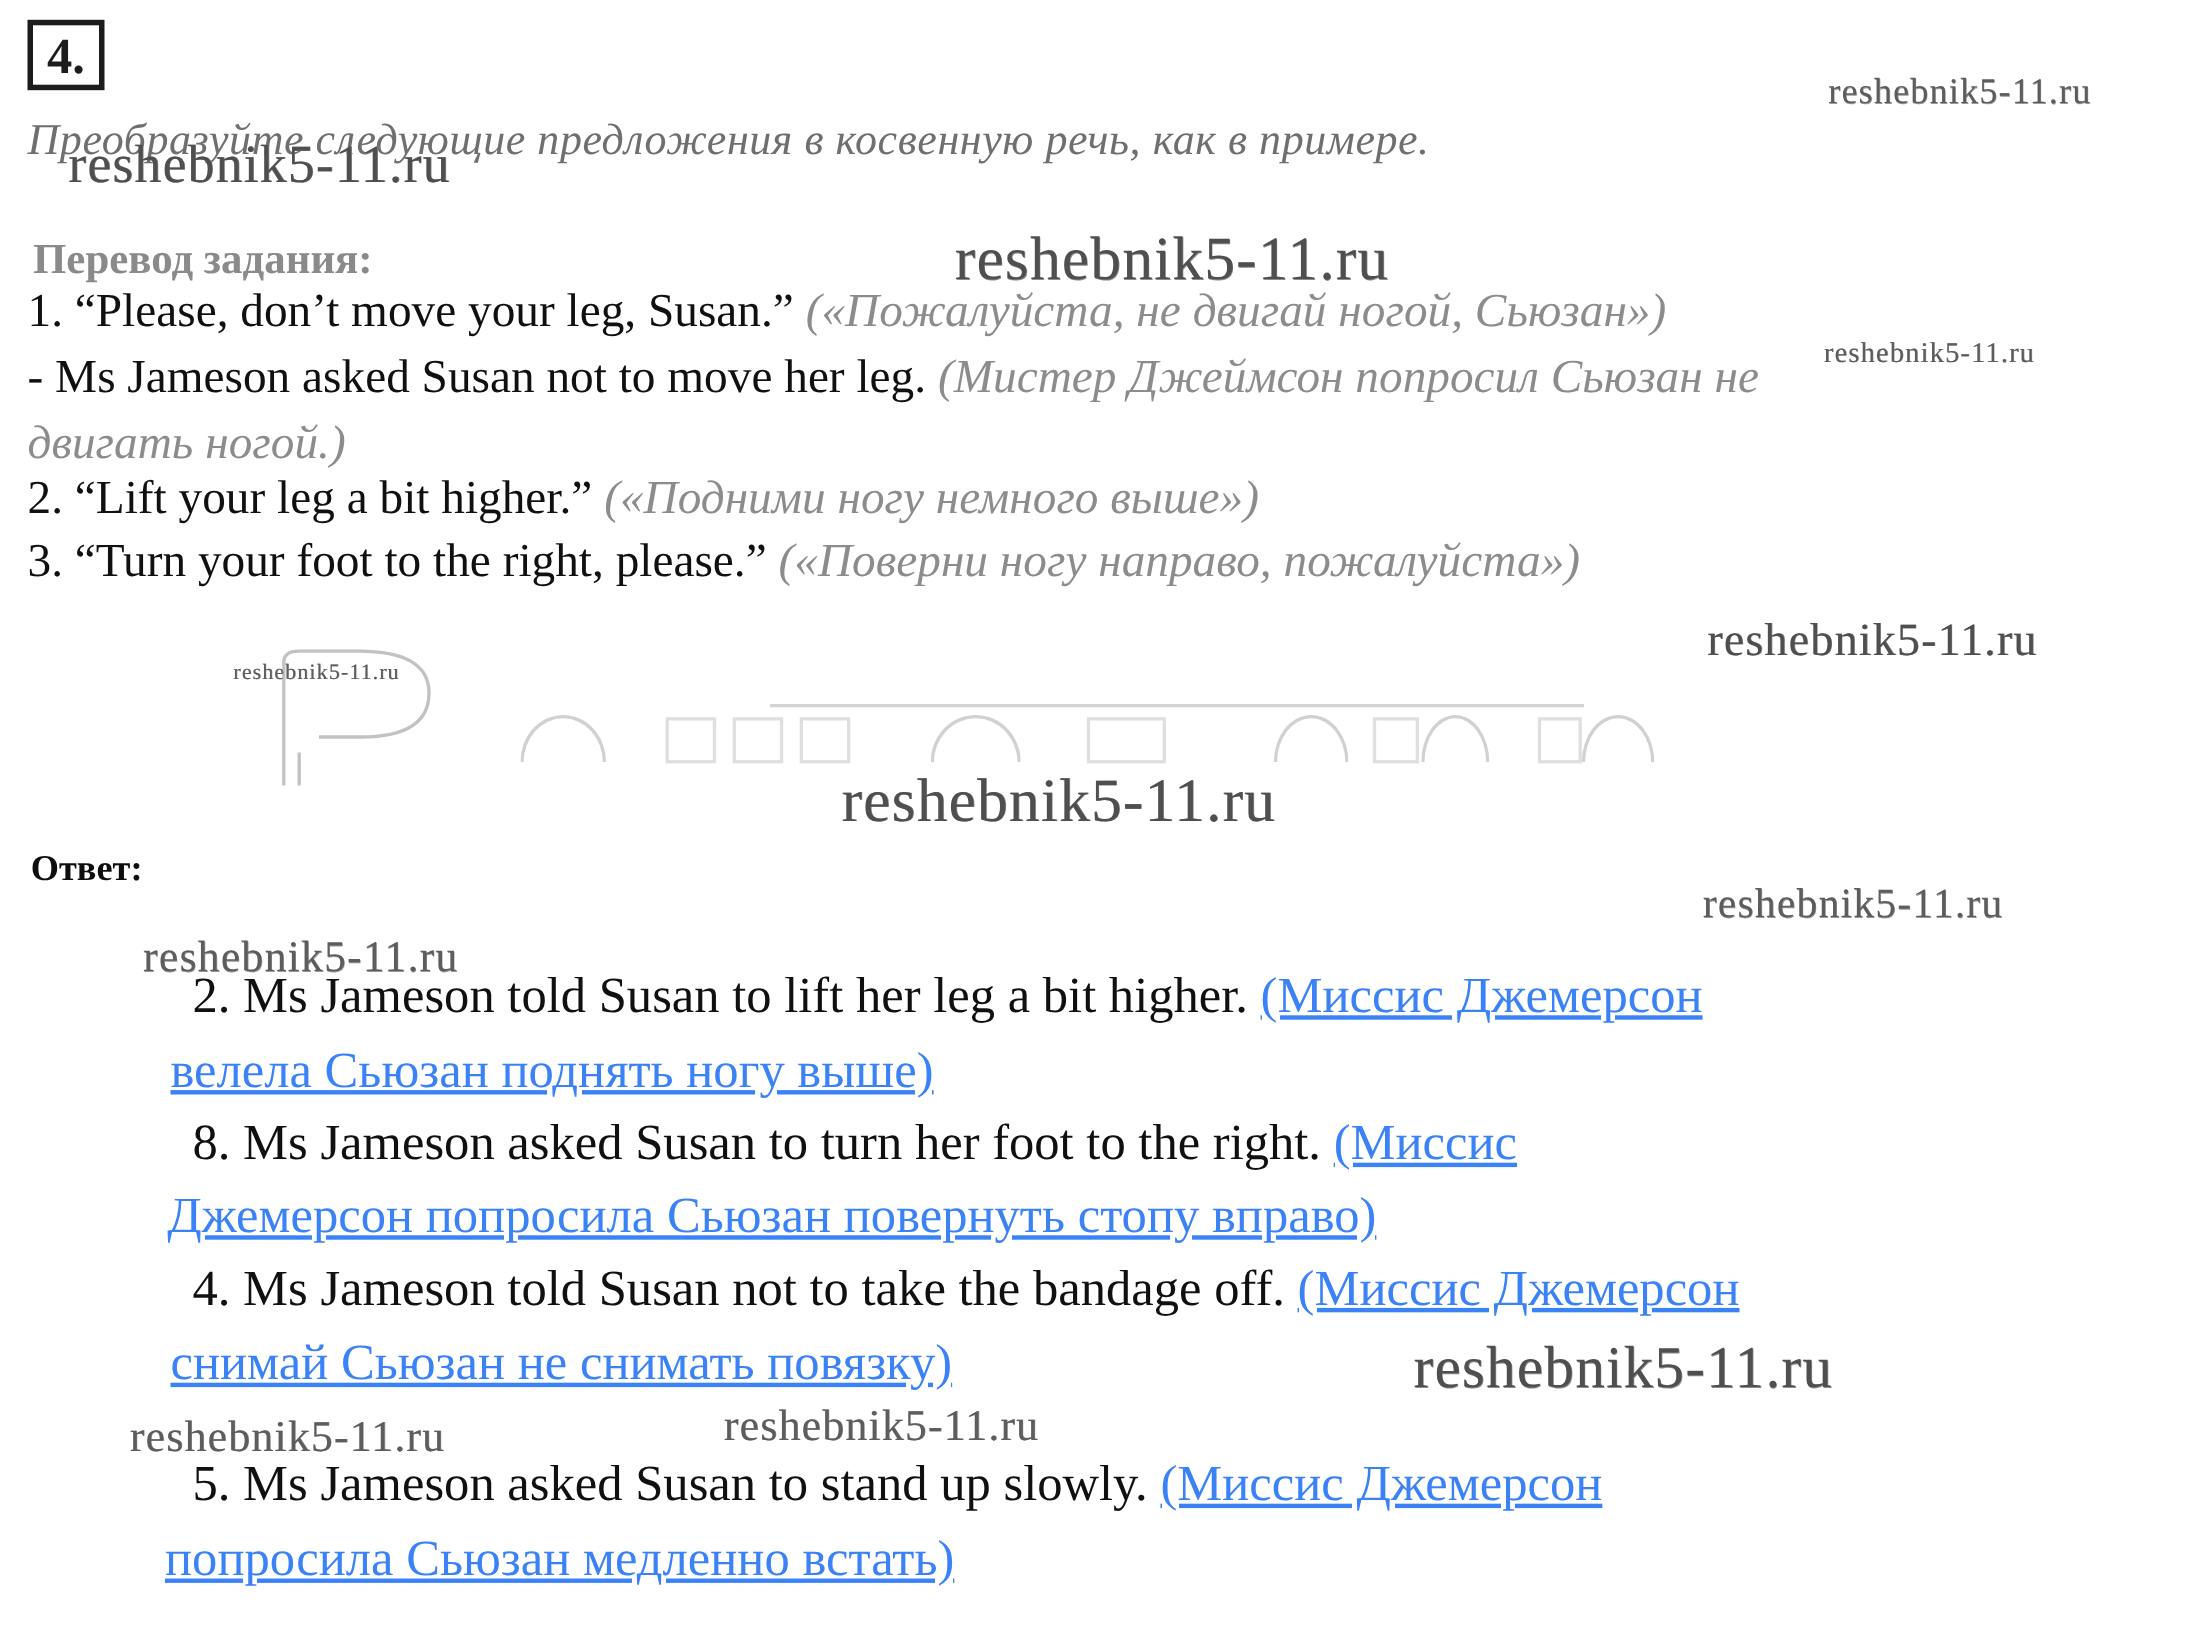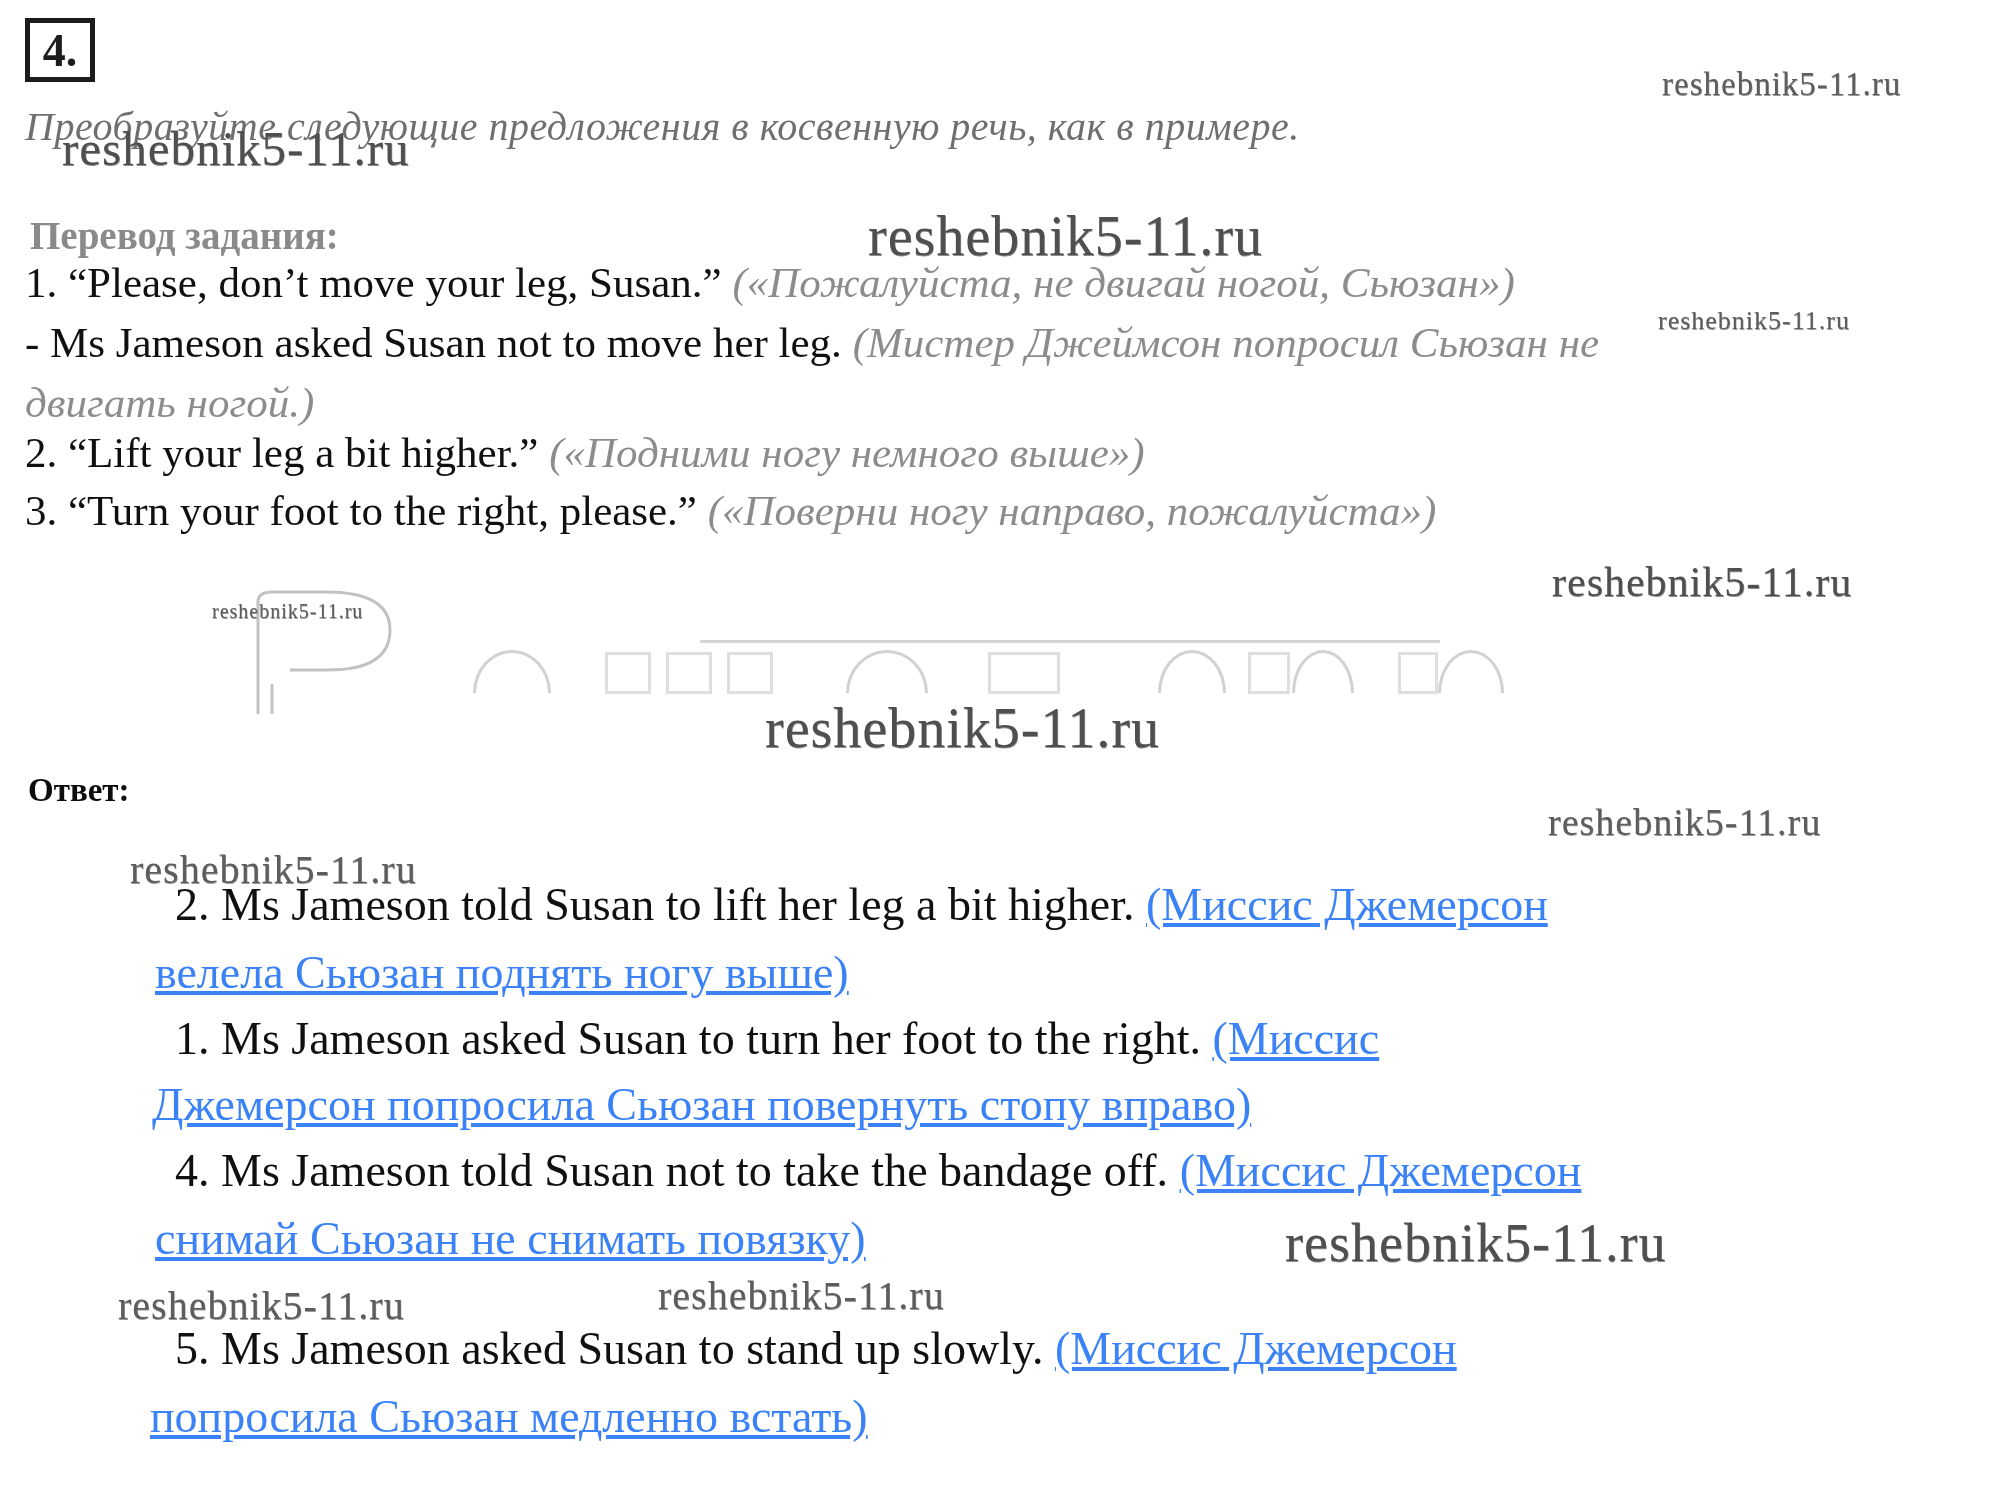--- a/index.html
+++ b/index.html
@@ -136,21 +136,21 @@
   <span class="wm light" style="left:1548px;top:800px;font-size:38px;">reshebnik5-11.ru</span>
   <span class="wm light" style="left:130px;top:846px;font-size:40px;">reshebnik5-11.ru</span>
 
   <div class="aline" style="left:175px;top:878px;">
     <span class="en">2. Ms Jameson told Susan to lift her leg a bit higher. </span><span class="ru">(Миссис Джемерсон</span>
   </div>
   <div class="aline" style="left:155px;top:946px;">
     <span class="ru">велела Сьюзан поднять ногу выше)</span>
   </div>
   <div class="aline" style="left:175px;top:1012px;">
-    <span class="en">1. Ms Jameson asked Susan to turn her foot to the right. </span><span class="ru">(Миссис</span>
+    <span class="en">8. Ms Jameson asked Susan to turn her foot to the right. </span><span class="ru">(Миссис</span>
   </div>
   <div class="aline" style="left:152px;top:1078px;">
     <span class="ru">Джемерсон попросила Сьюзан повернуть стопу вправо)</span>
   </div>
   <div class="aline" style="left:175px;top:1144px;">
     <span class="en">4. Ms Jameson told Susan not to take the bandage off. </span><span class="ru">(Миссис Джемерсон</span>
   </div>
   <div class="aline" style="left:155px;top:1212px;">
     <span class="ru">снимай Сьюзан не снимать повязку)</span>
   </div>

